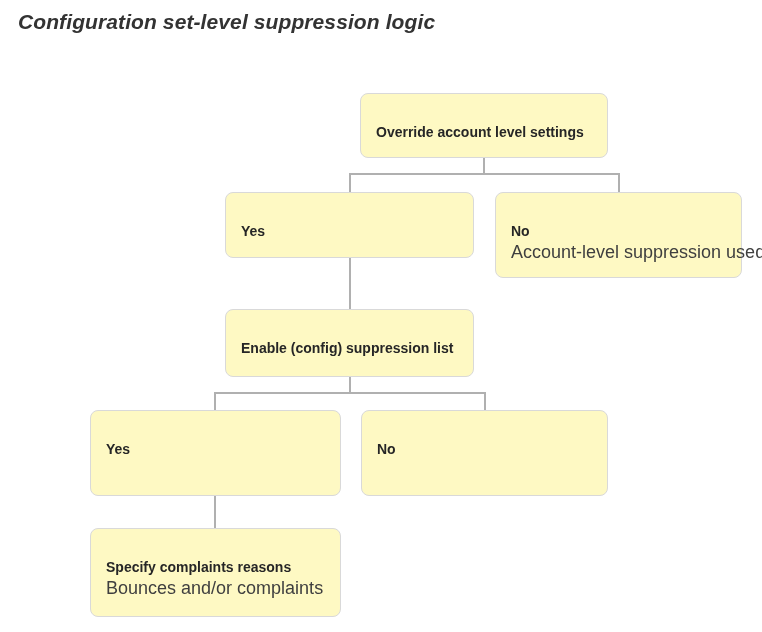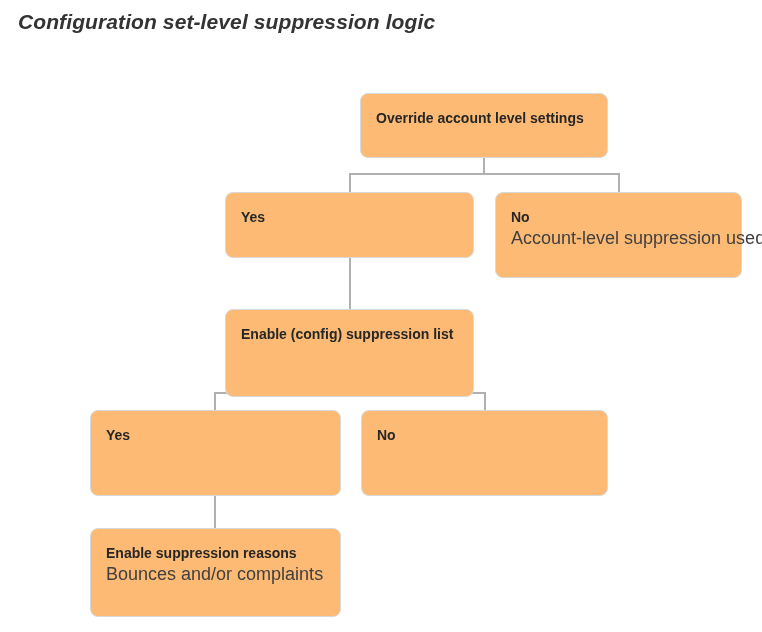--- a/index.html
+++ b/index.html
@@ -31,24 +31,24 @@
     white-space: nowrap;
     font-style: italic;
   }
   .conn {
     position: absolute;
     background: #b0b0b0;
   }
   .node {
     position: absolute;
     box-sizing: border-box;
-    background: #fdba74;
+    background: #fef9c3;
     border: 1px solid #d9d9d9;
     border-radius: 8px;
-    padding: 14px 15px;
+    padding: 28px 15px;
   }
   .node-title {
     font-size: 14px;
     line-height: 20px;
     font-weight: 700;
     color: #262626;
     white-space: nowrap;
   }
   .node-sub {
     font-size: 18px;
@@ -86,30 +86,30 @@
 
   <div class="node" style="left:225px;top:192px;width:249px;height:66px;">
     <div class="node-title">Yes</div>
   </div>
 
   <div class="node" style="left:495px;top:192px;width:247px;height:86px;">
     <div class="node-title">No</div>
     <div class="node-sub">Account-level suppression used</div>
   </div>
 
-  <div class="node" style="left:225px;top:309px;width:249px;height:88px;">
+  <div class="node" style="left:225px;top:309px;width:249px;height:68px;">
     <div class="node-title">Enable (config) suppression list</div>
   </div>
 
   <div class="node" style="left:90px;top:410px;width:251px;height:86px;">
     <div class="node-title">Yes</div>
   </div>
 
   <div class="node" style="left:361px;top:410px;width:247px;height:86px;">
     <div class="node-title">No</div>
   </div>
 
   <div class="node" style="left:90px;top:528px;width:251px;height:89px;">
-    <div class="node-title">Enable suppression reasons</div>
+    <div class="node-title">Specify complaints reasons</div>
     <div class="node-sub">Bounces and/or complaints</div>
   </div>
 
 </div>
 
 </body></html>

